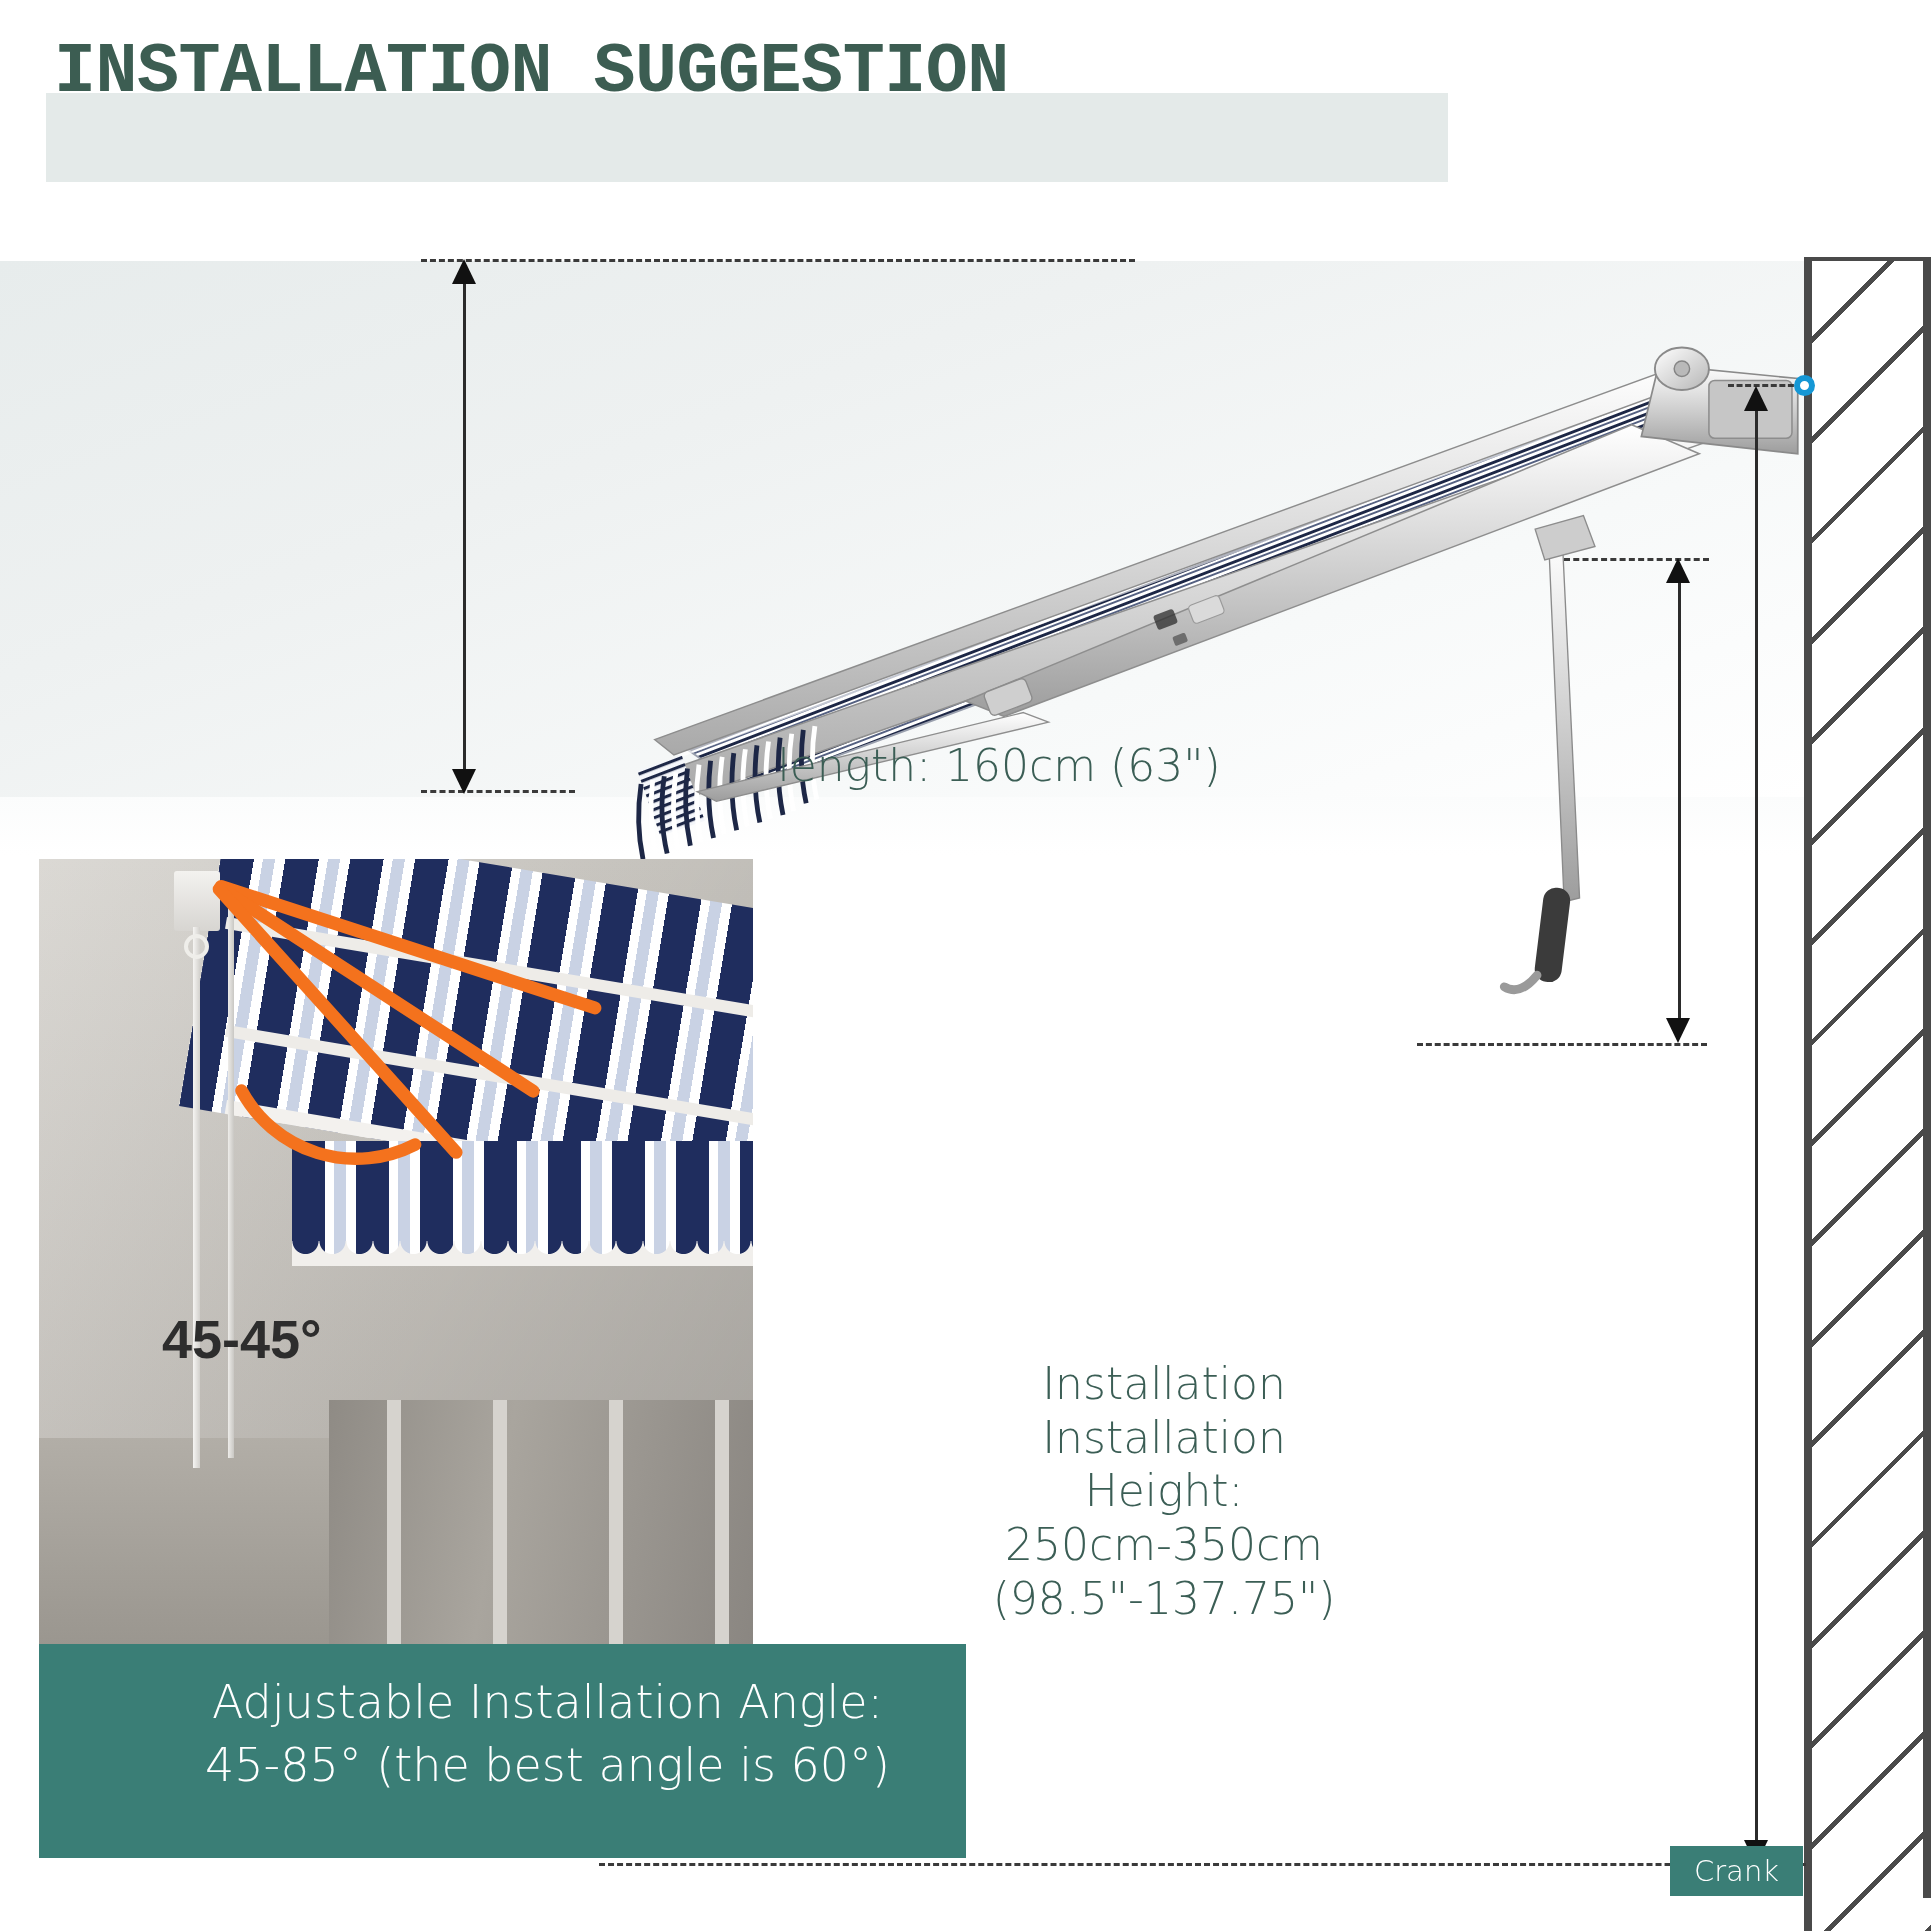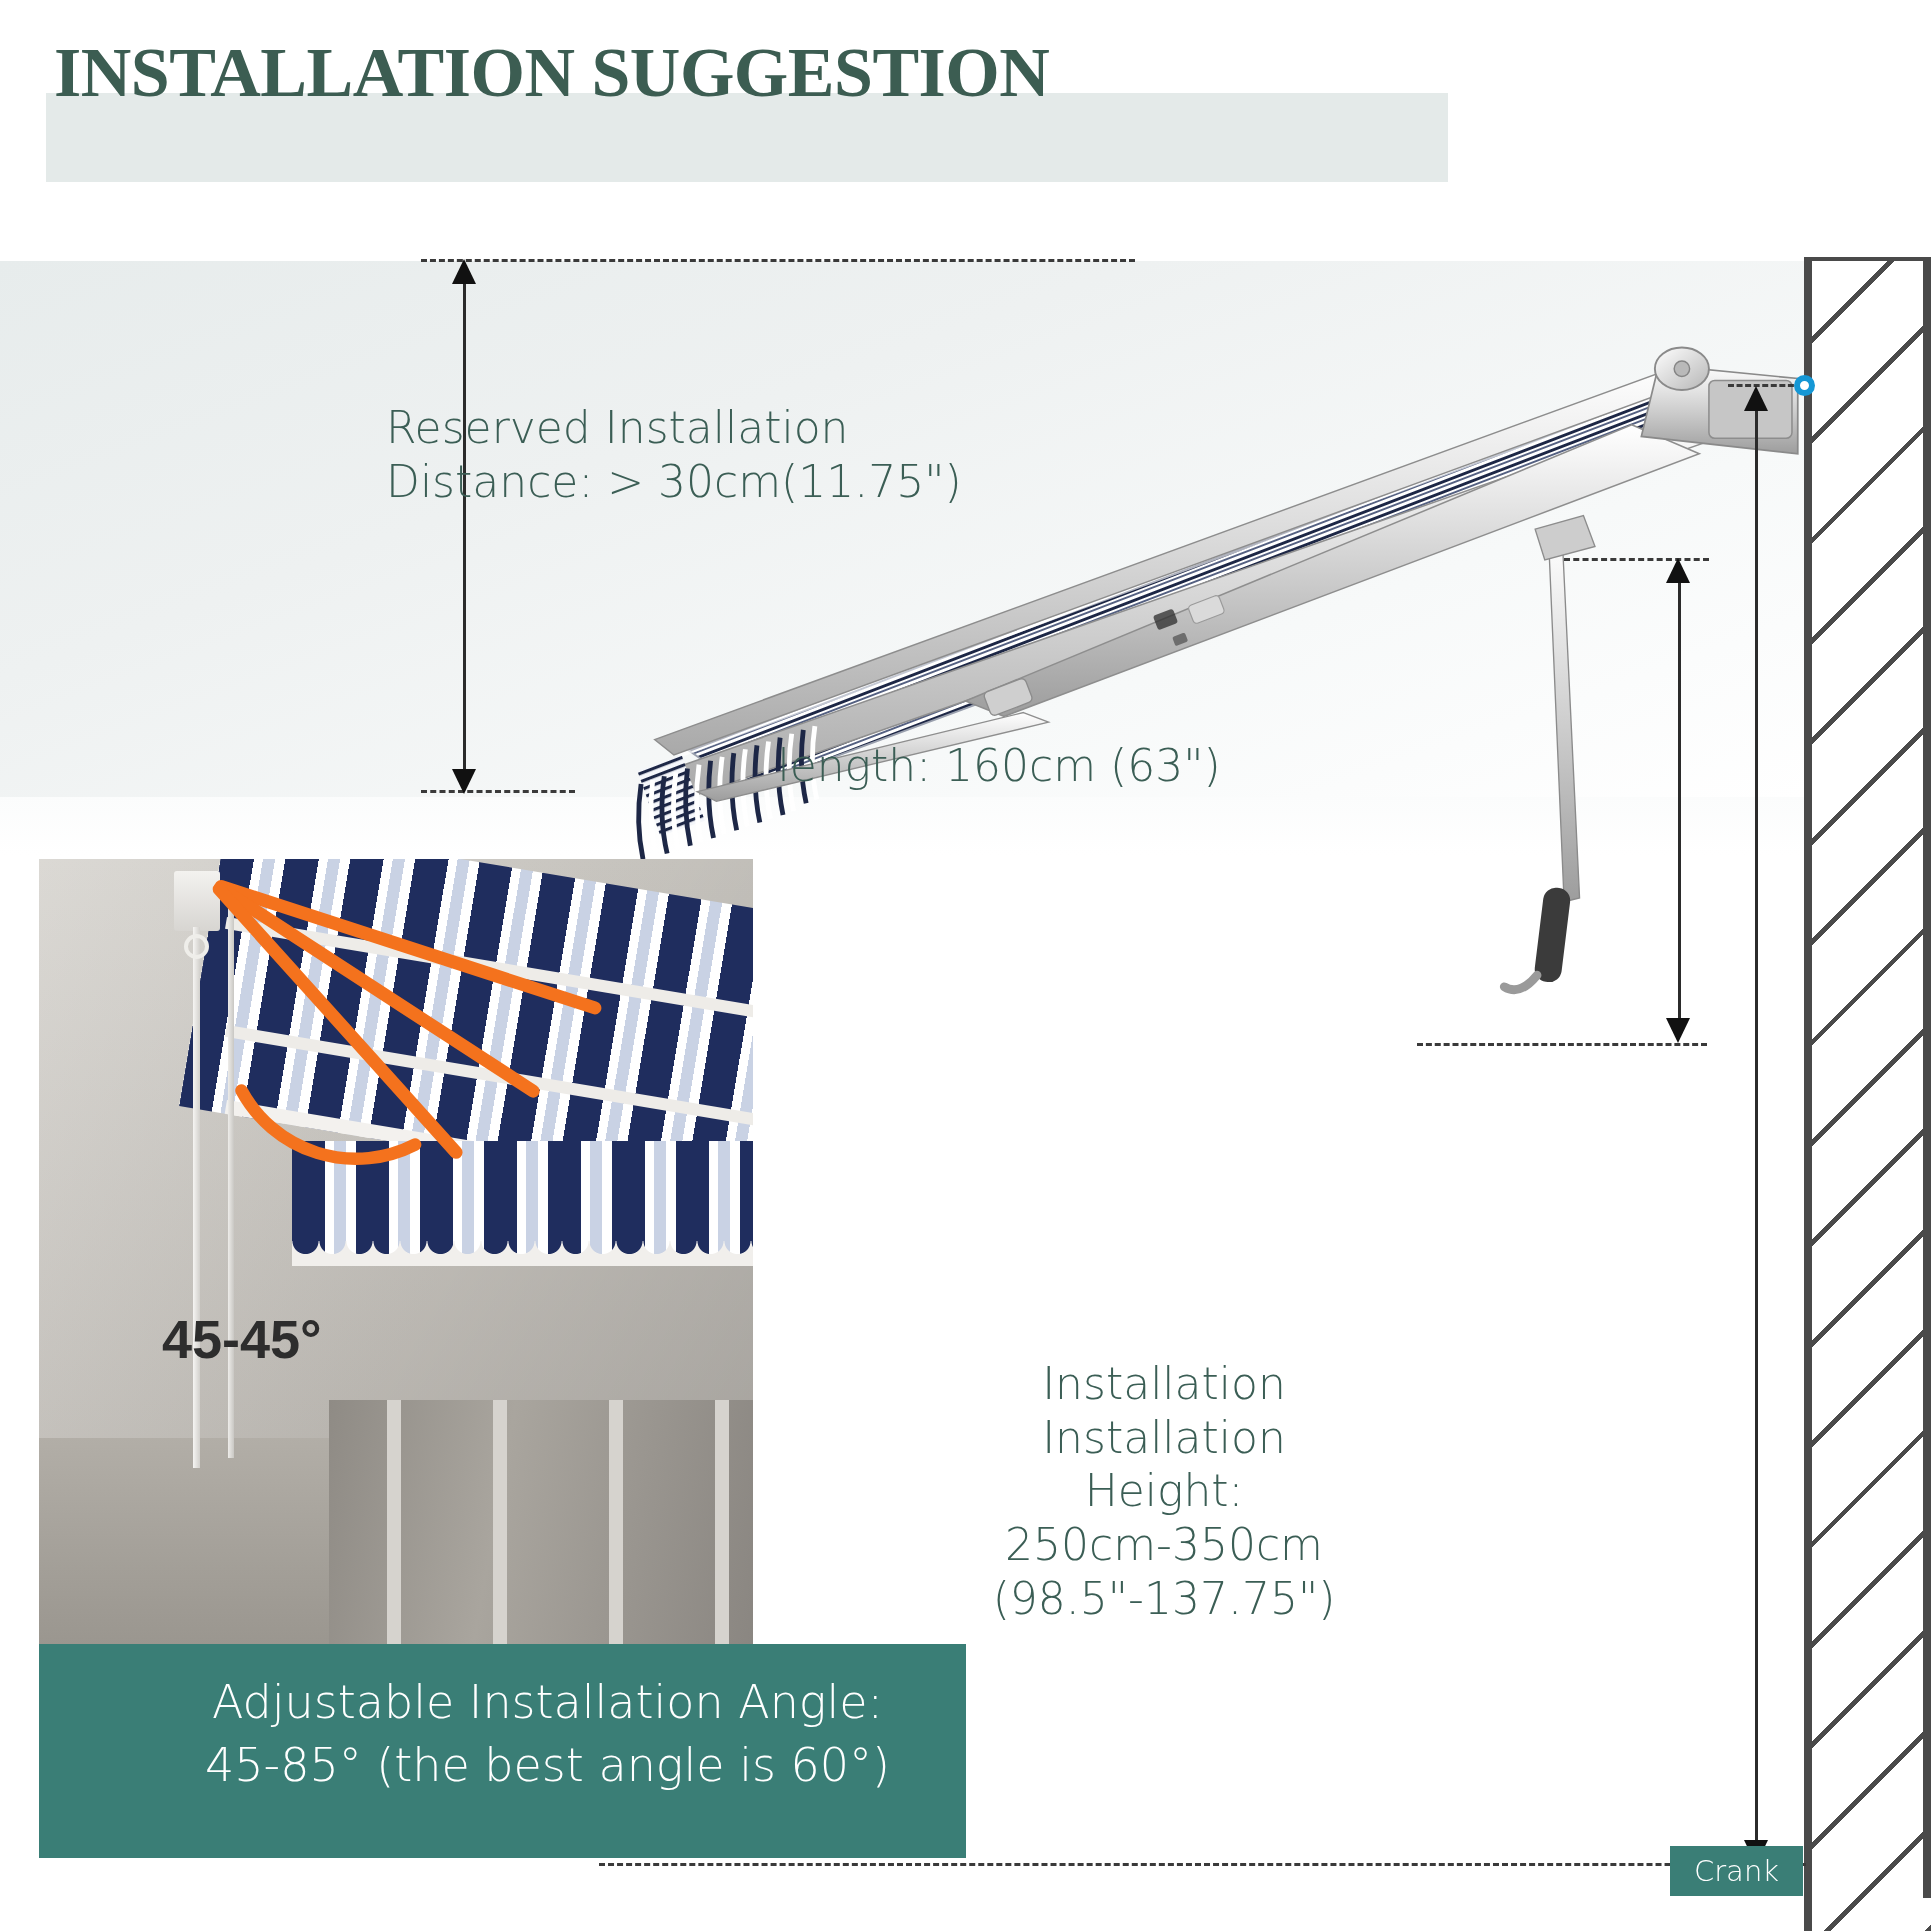--- a/index.html
+++ b/index.html
@@ -13,21 +13,21 @@
 
   
   .title-band{
     position:absolute;left:46px;top:93px;width:1402px;height:89px;
     background:#e4eae9;
   }
   .page-title{
     position:absolute;left:54px;top:33px;
     font-size:70px;font-weight:700;letter-spacing:-0.5px;
     color:#3c5d52;white-space:nowrap;
-    font-family:Liberation Serif, serif;
+    font-family:Liberation Mono, monospace;
   }
 
   
   .grad-panel{
     position:absolute;left:0;top:261px;width:1804px;height:536px;
     background:linear-gradient(160deg,#e7ecec 0%, #eef1f1 35%, #f7f9f9 70%, #ffffff 100%);
   }
   .grad-panel2{
     position:absolute;left:0;top:797px;width:1804px;height:58px;
     background:linear-gradient(180deg,#fbfcfc 0%, #ffffff 100%);
@@ -256,24 +256,20 @@
   <div class="arrow-down" style="left:1666px;top:1018px;"></div>
 
   <div class="dash-h" style="left:1728px;top:384px;width:83px;"></div>
   <div class="solid-v" style="left:1755px;top:391px;height:1468px;"></div>
   <div class="arrow-up" style="left:1744px;top:386px;"></div>
   <div class="arrow-down" style="left:1744px;top:1840px;"></div>
   <div class="dash-h" style="left:599px;top:1863px;width:1207px;"></div>
 
   <div class="blue-dot" style="left:1794px;top:375px;"></div>
 
-  <div class="callout big c-reserved">
-    <div>Reserved Installation</div>
-    <div>Distance: &gt; 30cm(11.75")</div>
-  </div>
 
   <div class="callout big c-crank">
     <div>length: 160cm (63")</div>
   </div>
 
   <div class="callout big c-height">
     <div>Installation</div>
     <div>Installation Height:</div>
     <div>250cm-350cm</div>
     <div>(98.5"-137.75")</div>

